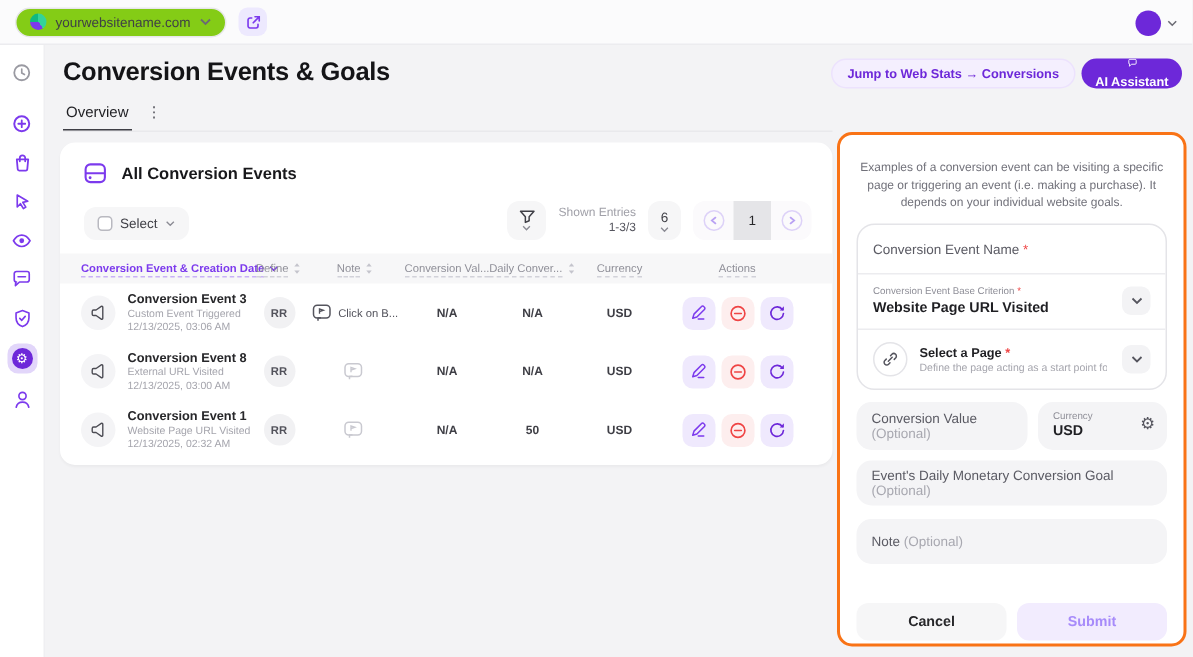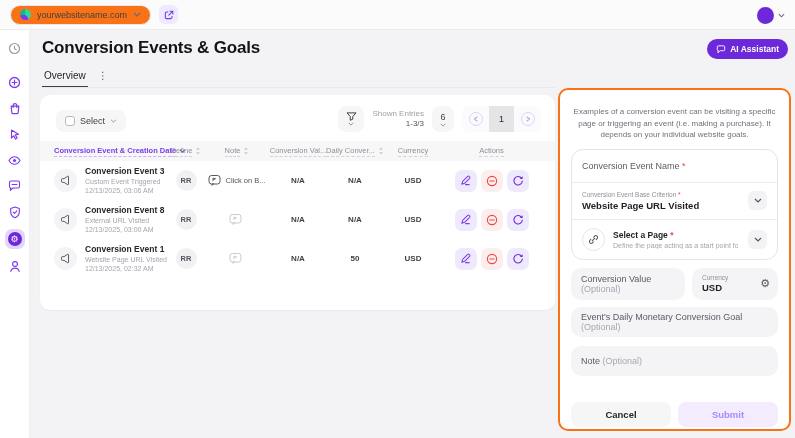--- a/index.html
+++ b/index.html
@@ -8,39 +8,39 @@
     font-family:"Liberation Sans", sans-serif;
     background:#f3f3f5;
     position:relative;
     overflow:hidden;
     color:#18181b;
   }
   svg { display:block; }
 
   
   .topbar{position:absolute;left:0;top:0;width:795px;height:30px;background:#fbfbfc;border-bottom:1px solid #ececef;display:flex;align-items:center;z-index:5;}
-  .site-pill{margin-left:10px;display:flex;align-items:center;gap:6px;background:#f97316;border:1px solid #e7e7ea;border-radius:10px;height:20px;padding:0 9px;cursor:pointer;}
+  .site-pill{margin-left:10px;display:flex;align-items:center;gap:6px;background:#84cc16;border:1px solid #e7e7ea;border-radius:10px;height:20px;padding:0 9px;cursor:pointer;}
   .favicon{width:11px;height:11px;border-radius:50%;background:conic-gradient(#34d399 0 40%, #7c3aed 40% 75%, #10b981 75% 100%);}
   .site-name{font-size:9px;color:#3f3f46;}
   .ext-btn{margin-left:8px;width:19px;height:19px;background:#ede9fe;border-radius:6px;display:flex;align-items:center;justify-content:center;cursor:pointer;}
   .user-wrap{position:absolute;right:10px;top:0;height:30px;display:flex;align-items:center;gap:4px;}
   .avatar{width:17px;height:17px;border-radius:50%;background:#6d28d9;cursor:pointer;}
 
   
   .sidebar{position:absolute;left:0;top:30px;width:30px;height:408px;background:#fff;border-right:1px solid #efeff2;display:flex;flex-direction:column;align-items:center;padding-top:9px;gap:8px;z-index:4;}
   .side-item{width:18px;height:18px;display:flex;align-items:center;justify-content:center;cursor:pointer;}
   .side-item.first{margin-bottom:8px;}
   .side-item.active{width:20px;height:20px;background:#e2d6fa;border-radius:7px;}
   .active-inner{width:14px;height:14px;border-radius:50%;background:#6d28d9;color:#fff;font-size:9px;line-height:14px;text-align:center;}
 
   
   .main{position:absolute;left:30px;top:30px;width:765px;height:408px;}
   .page-title{position:absolute;left:12px;top:8px;font-size:17px;font-weight:bold;letter-spacing:-0.2px;color:#141417;}
   .jump-btn{position:absolute;right:78px;top:9px;height:20px;display:flex;align-items:center;background:#f4effe;border:1px solid #ece2fd;border-radius:10px;padding:0 10px;font-size:8.5px;font-weight:bold;color:#6d28d9;cursor:pointer;white-space:nowrap;}
-  .ai-btn{position:absolute;right:7px;top:9px;height:20px;display:flex;align-items:center;gap:4px;background:#6d28d9;border-radius:10px;padding:0 9px;font-size:8.5px;font-weight:bold;color:#fff;cursor:pointer;}
+  .ai-btn{position:absolute;right:7px;top:9px;height:20px;display:flex;align-items:center;gap:4px;background:#6d28d9;border-radius:10px;padding:0 9px;font-size:8.5px;font-weight:bold;color:#fff;cursor:pointer;flex-direction:column;}
   .tabs{position:absolute;left:12px;top:40px;display:flex;align-items:flex-start;gap:10px;}
   .tab{font-size:10px;color:#1f1f23;padding:0 2px 5px;border-bottom:2px solid #3f3f46;cursor:pointer;}
   .kebab{color:#52525b;font-size:10px;line-height:12px;cursor:pointer;}
   .tab-divider{position:absolute;left:12px;top:57px;width:513px;height:1px;background:#e9e9ec;}
 
   
   .card{position:absolute;left:10px;top:65px;width:515px;height:215px;background:#fff;border-radius:10px;box-shadow:0 1px 2px rgba(20,20,30,0.04);overflow:hidden;}
   .card-header{display:flex;align-items:center;gap:10px;padding:13px 16px 0;}
   .card-title{font-size:11px;font-weight:bold;color:#18181b;}
   .card-controls{display:flex;align-items:flex-end;padding:11px 14px 9px 16px;}
@@ -178,34 +178,43 @@
     <svg width="12" height="13" viewBox="0 0 12 13">
         <circle cx="6" cy="4" r="2.4" stroke="#7c3aed" stroke-width="1.1" fill="none"></circle>
         <path d="M1.8 11.5a4.3 4.3 0 0 1 8.4 0" stroke="#7c3aed" stroke-width="1.1" fill="none" stroke-linecap="round"></path>
       </svg>
   </div>
 </div>
 
 <div class="main">
   <div class="page-title">Conversion Events &amp; Goals</div>
 
+  <div class="jump-btn">Jump to Web Stats → Conversions</div>
   <div class="ai-btn">
     <svg width="10" height="9" viewBox="0 0 12 11">
         <path d="M1.5 2.3A1.3 1.3 0 0 1 2.8 1h6.4a1.3 1.3 0 0 1 1.3 1.3v3.4A1.3 1.3 0 0 1 9.2 7H5L2.2 9.4 2.4 7h.4A1.3 1.3 0 0 1 1.5 5.7z" stroke="#fff" stroke-width="1.1" fill="none" stroke-linejoin="round"></path>
       </svg>
     <span>AI Assistant</span>
   </div>
 
   <div class="tabs">
     <div class="tab">Overview</div>
     <div class="kebab">⋮</div>
   </div>
   <div class="tab-divider"></div>
 
   <div class="card">
+    <div class="card-header">
+      <svg width="15" height="15" viewBox="0 0 14 14">
+          <rect x="1" y="1.5" width="12" height="11" rx="3" stroke="#7c3aed" stroke-width="1.3" fill="none"></rect>
+          <path d="M1 7h12" stroke="#7c3aed" stroke-width="1.3"></path>
+          <circle cx="3.8" cy="9.8" r="0.9" fill="#7c3aed"></circle>
+        </svg>
+      <span class="card-title">All Conversion Events</span>
+    </div>
 
     <div class="card-controls">
       <div class="select-pill">
         <span class="checkbox"></span>
         <span>Select</span>
         <svg width="7" height="4" viewBox="0 0 8 5">
             <path d="M1 1l3 3 3-3" stroke="#8b8b94" stroke-width="1.1" fill="none"></path>
           </svg>
       </div>
       <div class="controls-right">

